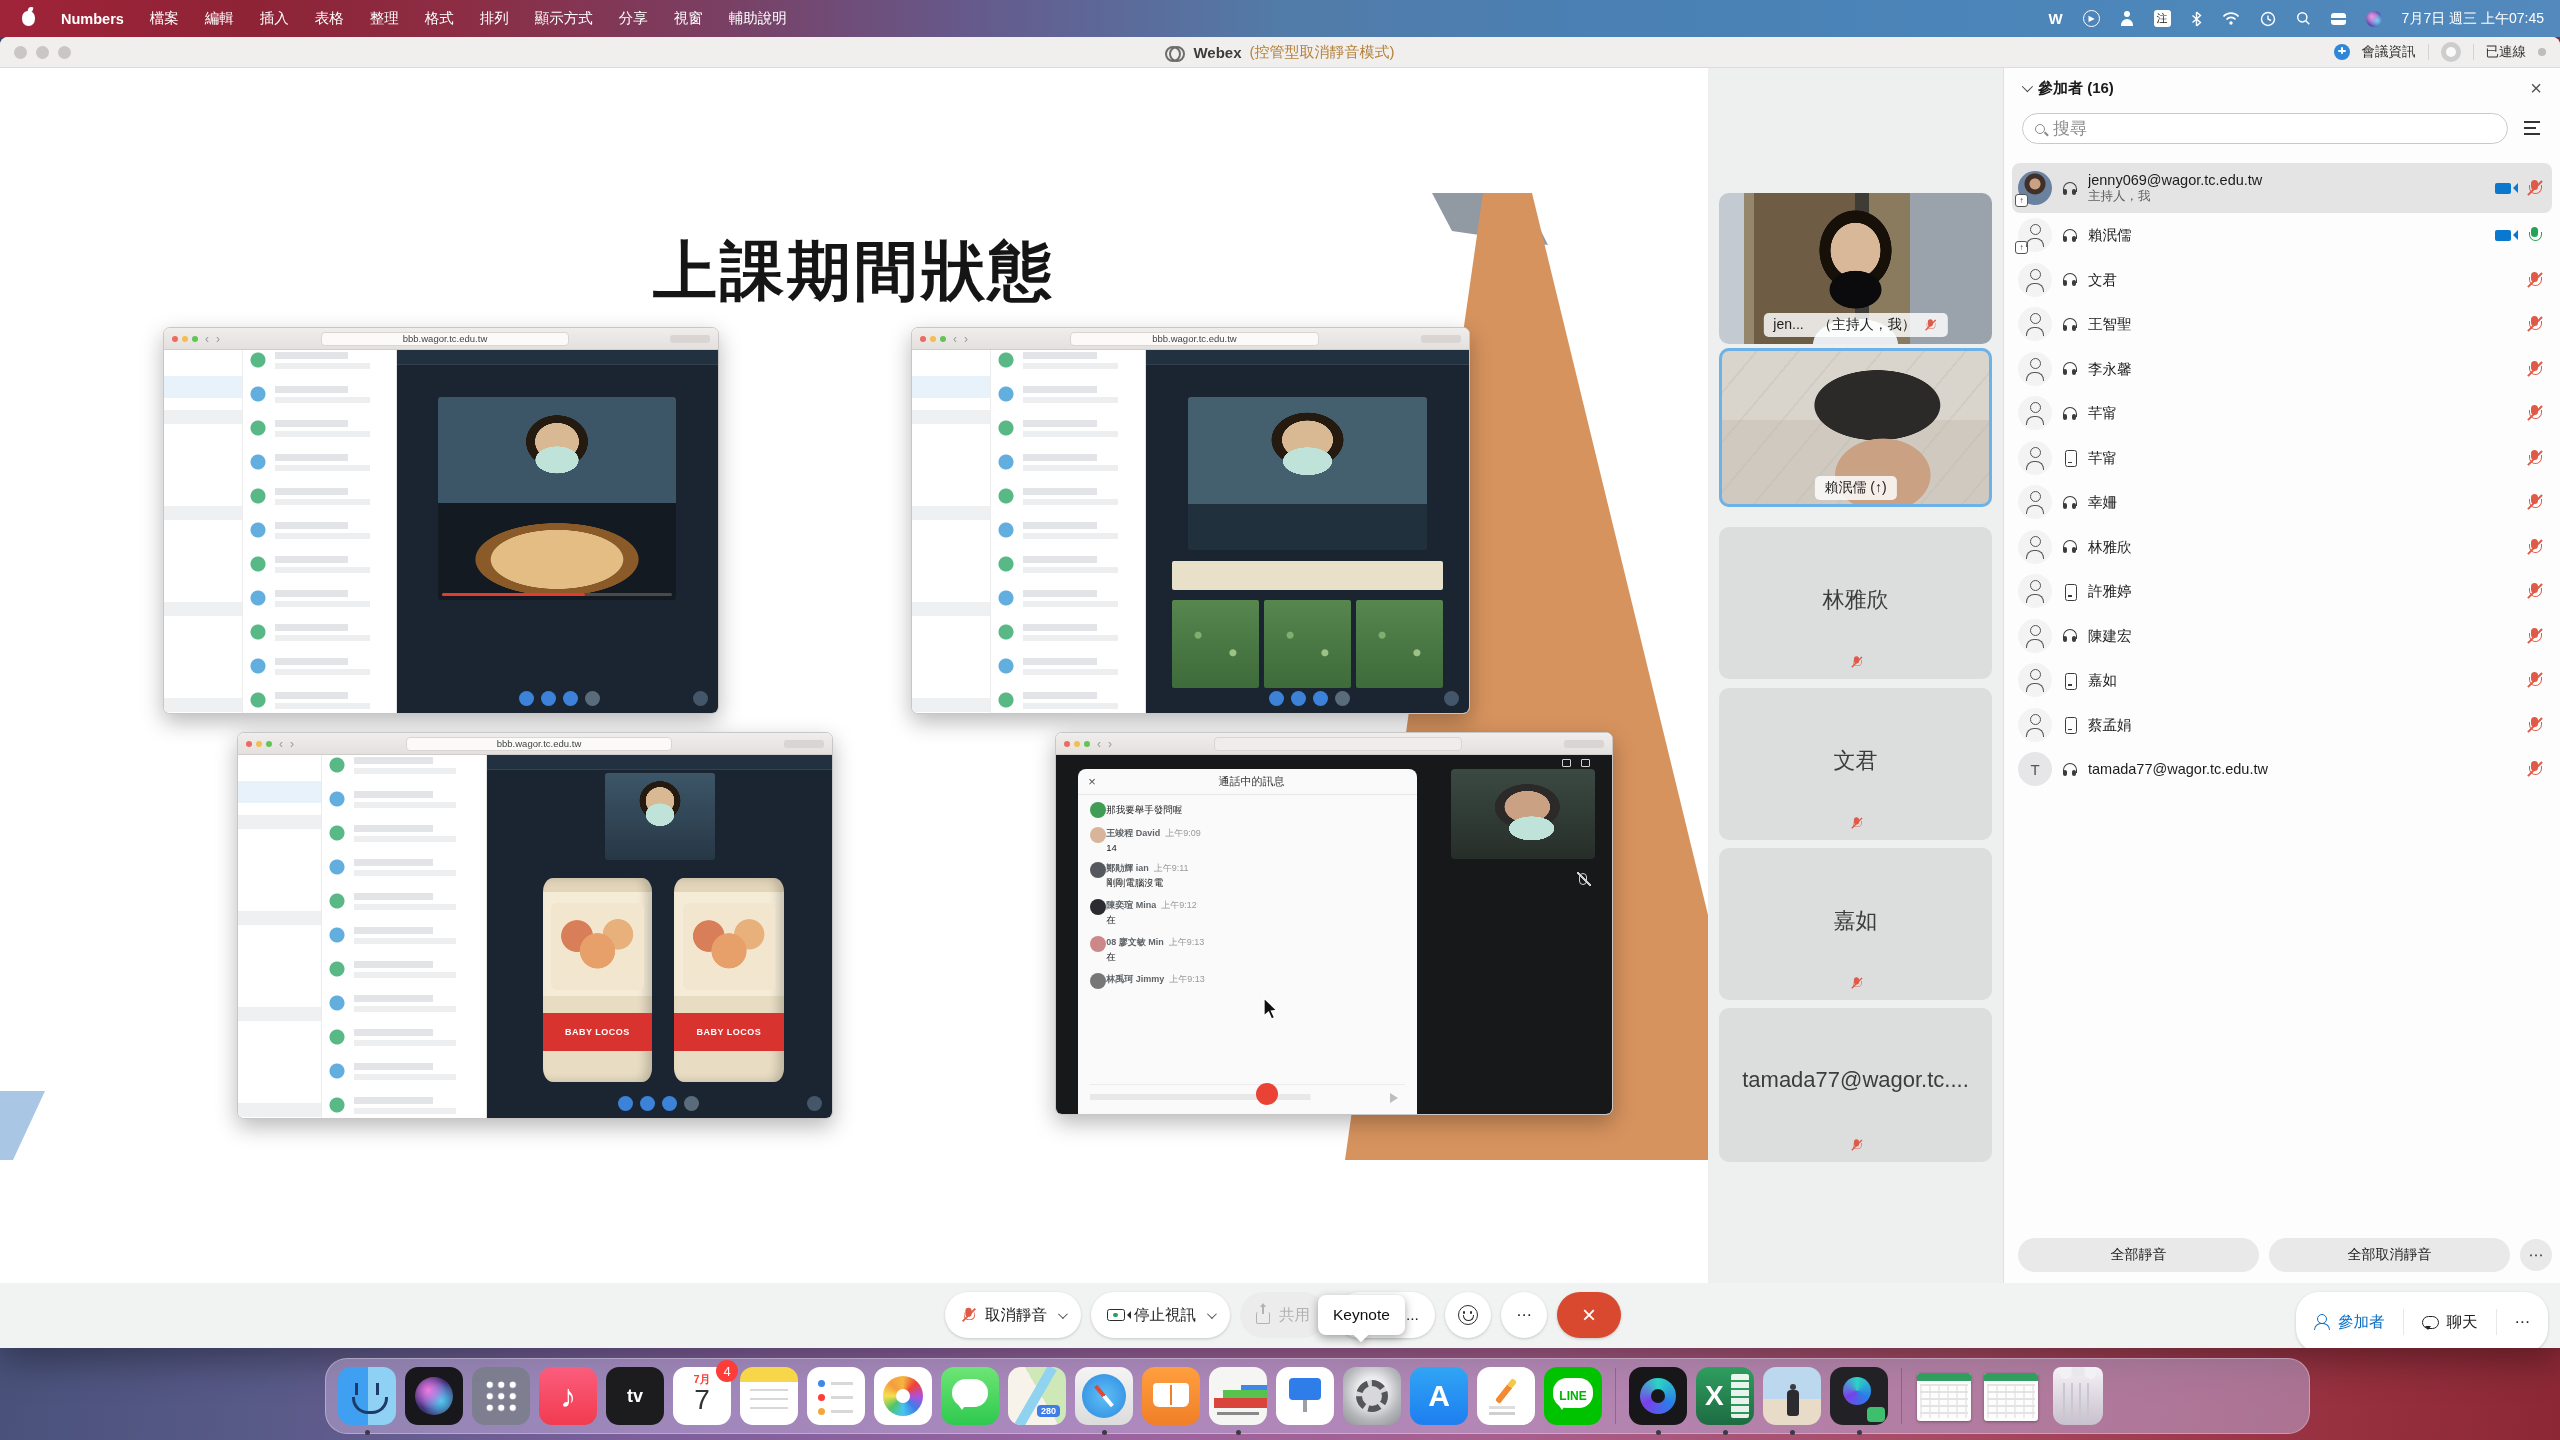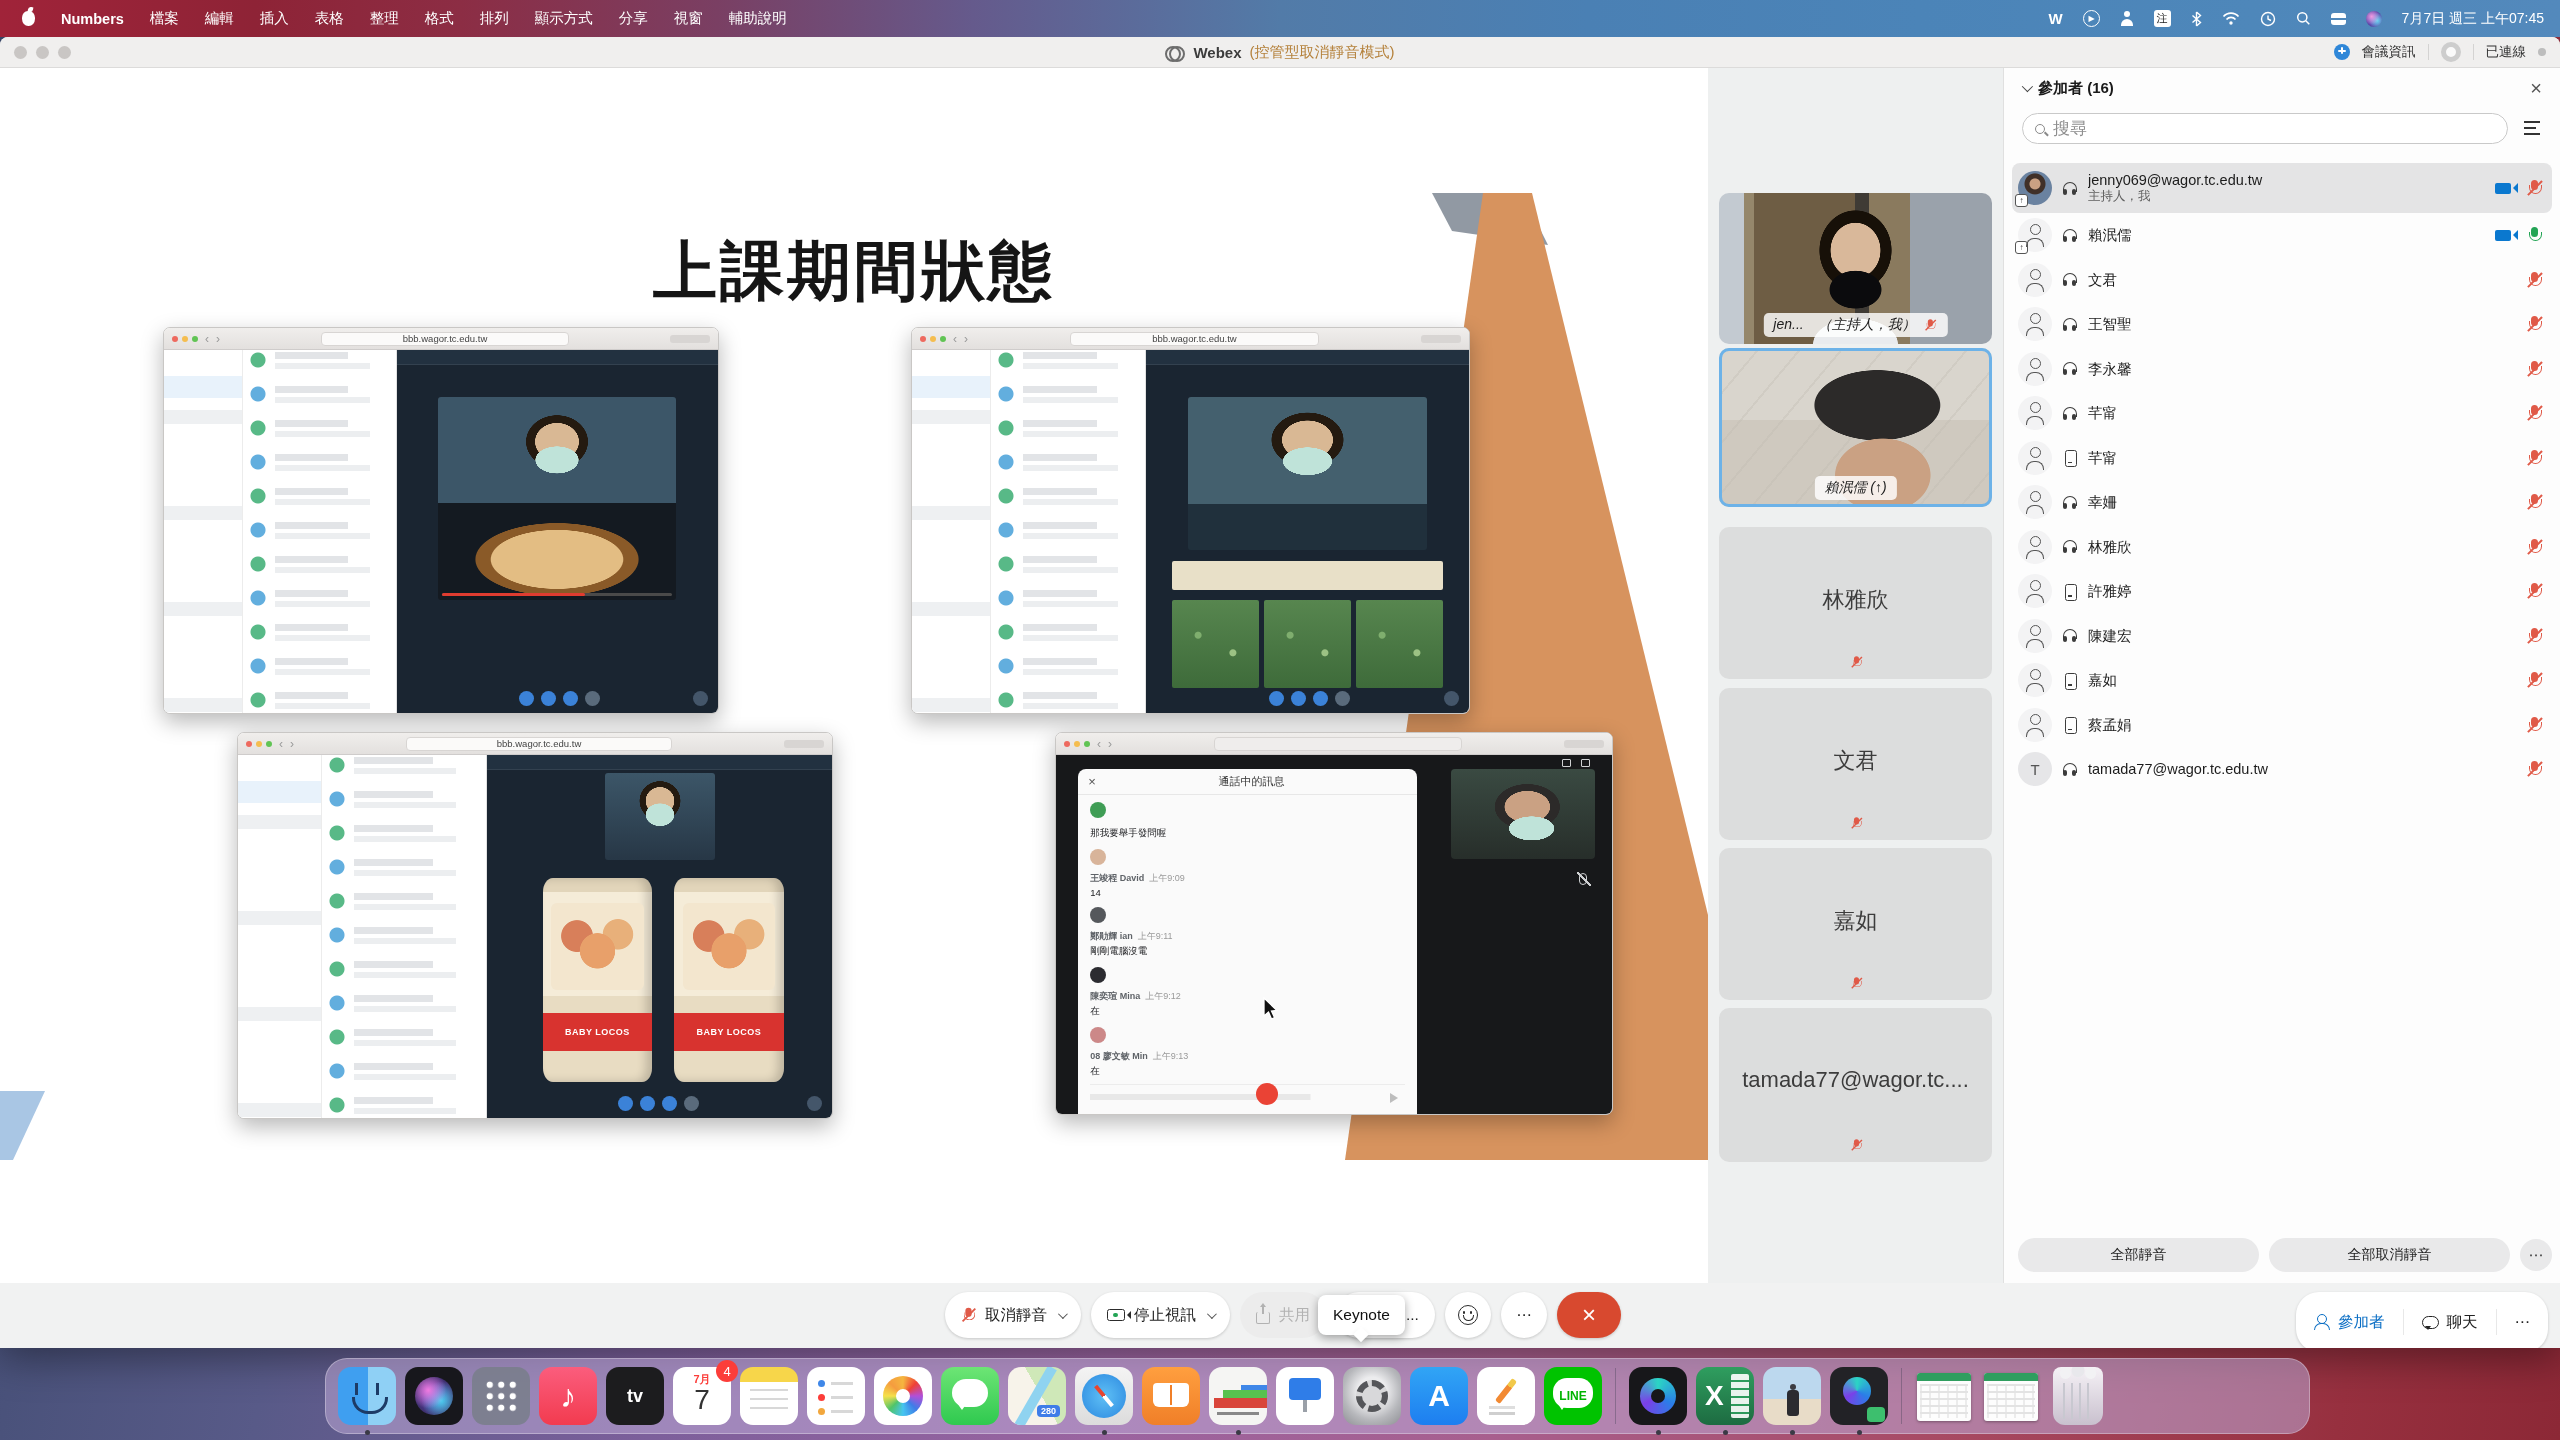--- a/index.html
+++ b/index.html
@@ -118,21 +118,21 @@
   .ctrl-dots i.off { background:#5a6b7c; }
   .stage-fab { position:absolute; right:10px; bottom:7px; width:15px; height:15px; border-radius:50%; background:#44566a; }
 
   
   .meet { position:absolute; inset:22px 0 0 0; background:#17181a; }
   .chatpanel { position:absolute; left:4%; top:4%; width:61%; bottom:0; background:#fafafa; border-radius:8px 8px 0 0; display:flex; flex-direction:column; overflow:hidden; }
   .chat-head { height:26px; border-bottom:1px solid #e7e7e7; display:flex; align-items:center; padding:0 10px; font-size:11px; color:#333; flex:0 0 auto; }
   .chat-close { font-size:13px; color:#555; }
   .chat-title { flex:1; text-align:center; }
   .chat-body { flex:1; padding:7px 12px; overflow:hidden; }
-  .msg { display:flex; gap:7px; margin-bottom:9px;flex-direction:column; }
+  .msg { display:flex; margin-bottom:9px; }
   .mav { width:16px; height:16px; border-radius:50%; flex:0 0 auto; background:#9aa0a6; }
   .msg:nth-child(1) .mav{background:#3f9d55}.msg:nth-child(2) .mav{background:#d8b49a}.msg:nth-child(3) .mav{background:#55585c}.msg:nth-child(4) .mav{background:#2b2b30}.msg:nth-child(5) .mav{background:#c88}.msg:nth-child(6) .mav{background:#777}
   .mhead { font-size:9px; color:#5f6368; font-weight:700; }
   .mtime { font-weight:400; color:#9a9a9a; margin-left:5px; }
   .mtext { font-size:9.5px; color:#202124; margin-top:2px; }
   .mtext:empty,.mhead.empty { display:none; }
   .chat-input { flex:0 0 auto; height:22px; margin:4px 12px 8px; border-top:1px solid #ececec; background:
       linear-gradient(#e8e8e8,#e8e8e8) 0 9px/70% 6px no-repeat; position:relative; }
   .chat-input::after { content:""; position:absolute; right:2px; top:8px; border:5px solid transparent; border-left:8px solid #bdbdbd; }
   .meet-thumb { position:absolute; right:3%; top:4%; width:26%; height:25%; border-radius:4px; background:
@@ -155,21 +155,21 @@
       radial-gradient(70px 42px at 50% 100%,#e9ebee 0 60%,transparent 61%),
       radial-gradient(44px 32px at 50% 64%,#0b0b0d 0 58%,transparent 60%),
       radial-gradient(56px 62px at 50% 38%,#d9b89a 0 44%,#171008 45% 64%,transparent 65%),
       linear-gradient(90deg,#c3cad1 0 9%,#95876b 9% 13%,#6e5d44 13% 50%,#3f3b35 50% 55%,#8a7a5e 55% 70%,#9aa2ab 70% 100%); }
   .vtile.video.photo2 { background:
       radial-gradient(86px 66px at 60% 80%,#caa183 0 55%,transparent 56%),
       radial-gradient(104px 58px at 58% 36%,#2c2a29 0 60%,transparent 61%),
       repeating-linear-gradient(130deg,transparent 0 30px,#bfbab055 30px 32px),
       linear-gradient(180deg,#d9d5cd 0 45%,#cfc9bf 45% 100%); }
   .vtile.video.active { outline:3px solid #6cb2e8; outline-offset:-3px; }
-  .vlabel { position:absolute; bottom:7px; left:50%; transform:translateX(-50%); background:rgba(255,255,255,.82); border-radius:5px; padding:3px 10px; font-size:14px; color:#1c1c1c; white-space:nowrap; display:flex; align-items:center; gap:7px;font-style:italic; }
+  .vlabel { position:absolute; bottom:7px; left:50%; transform:translateX(-50%); background:rgba(255,255,255,.82); border-radius:5px; padding:3px 10px; font-size:14px; color:#1c1c1c; white-space:nowrap; display:flex; align-items:center; gap:7px; }
 
   
   .pmic { position:relative; width:15px; height:18px; display:inline-block; color:#e05a48; }
   .pmic.on { color:#23a455; }
   .pmic::before { content:""; position:absolute; left:4px; top:1px; width:7px; height:10px; border-radius:4px; background:currentColor; }
   .pmic::after { content:""; position:absolute; left:1.5px; top:6px; width:11px; height:8px; border:1.7px solid currentColor; border-top:none; border-radius:0 0 8px 8px; }
   .pmic .slash { display:none; }
   .pmic.muted .slash { display:block; position:absolute; left:7px; top:-1px; width:1.8px; height:20px; background:currentColor; transform:rotate(45deg); }
   .pmic.small { transform:scale(.72); }
   .pcam { position:relative; width:16px; height:11px; background:#0a78cf; border-radius:2px; display:inline-block; margin-right:6px; }

